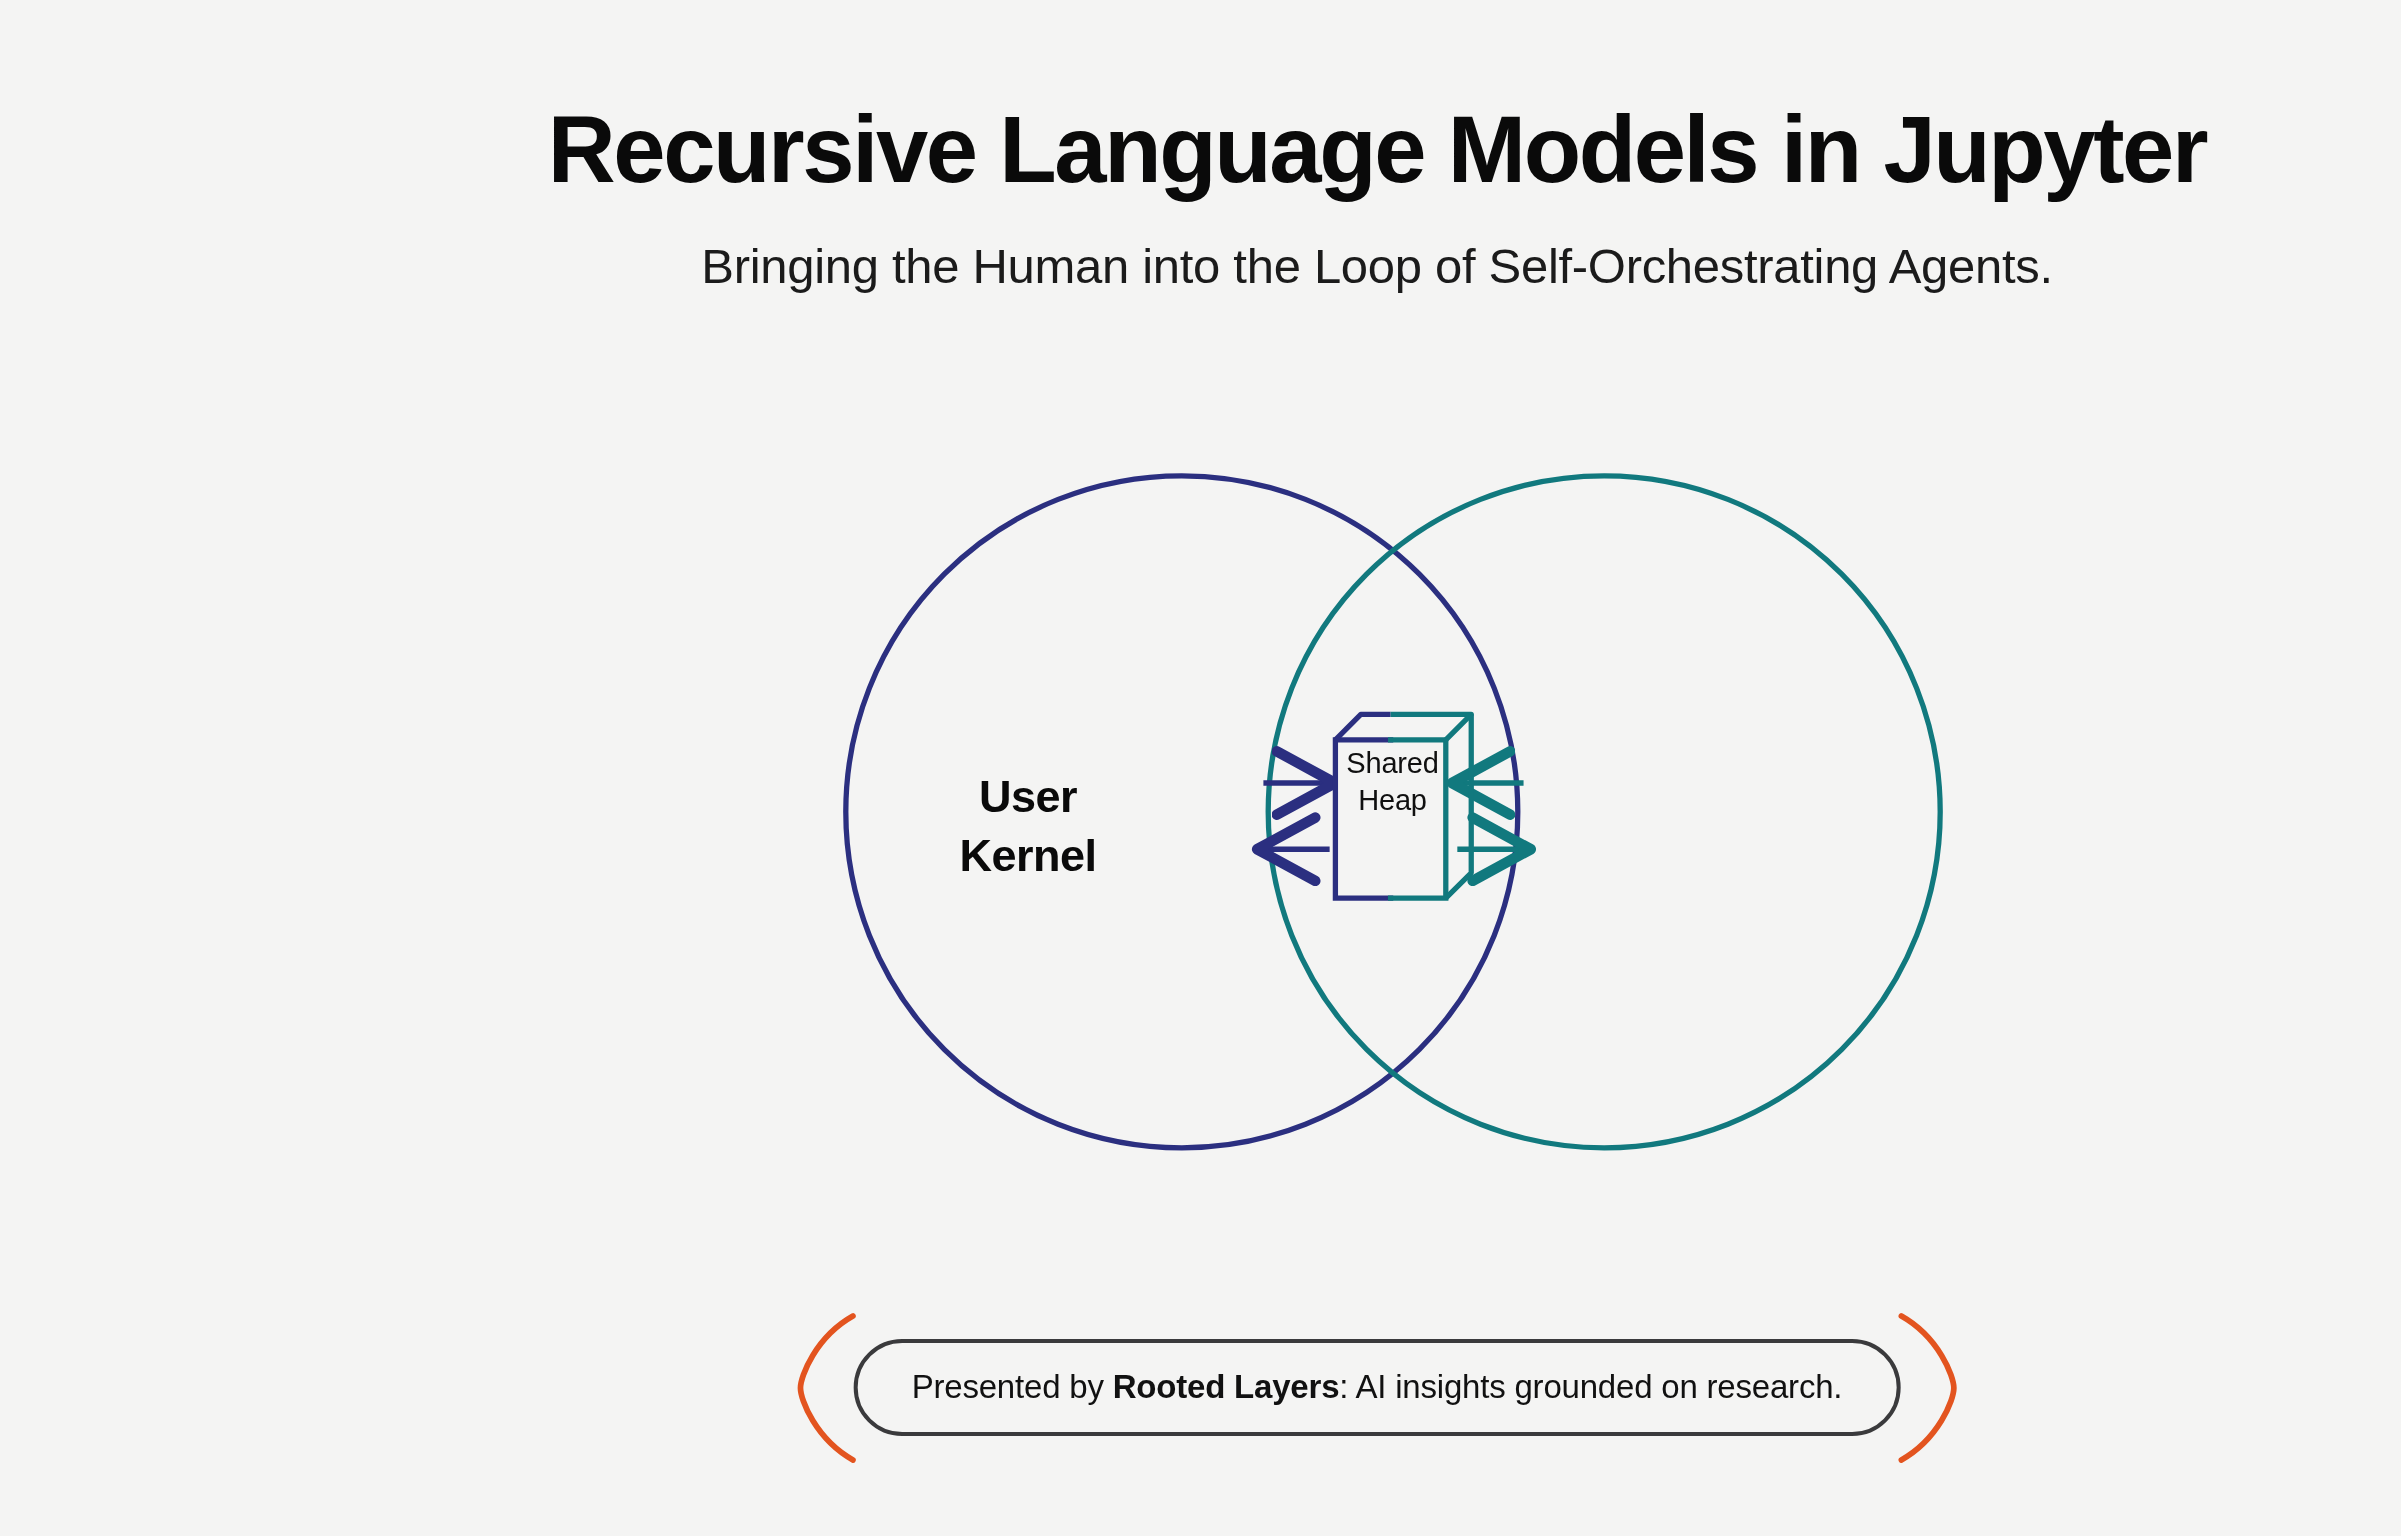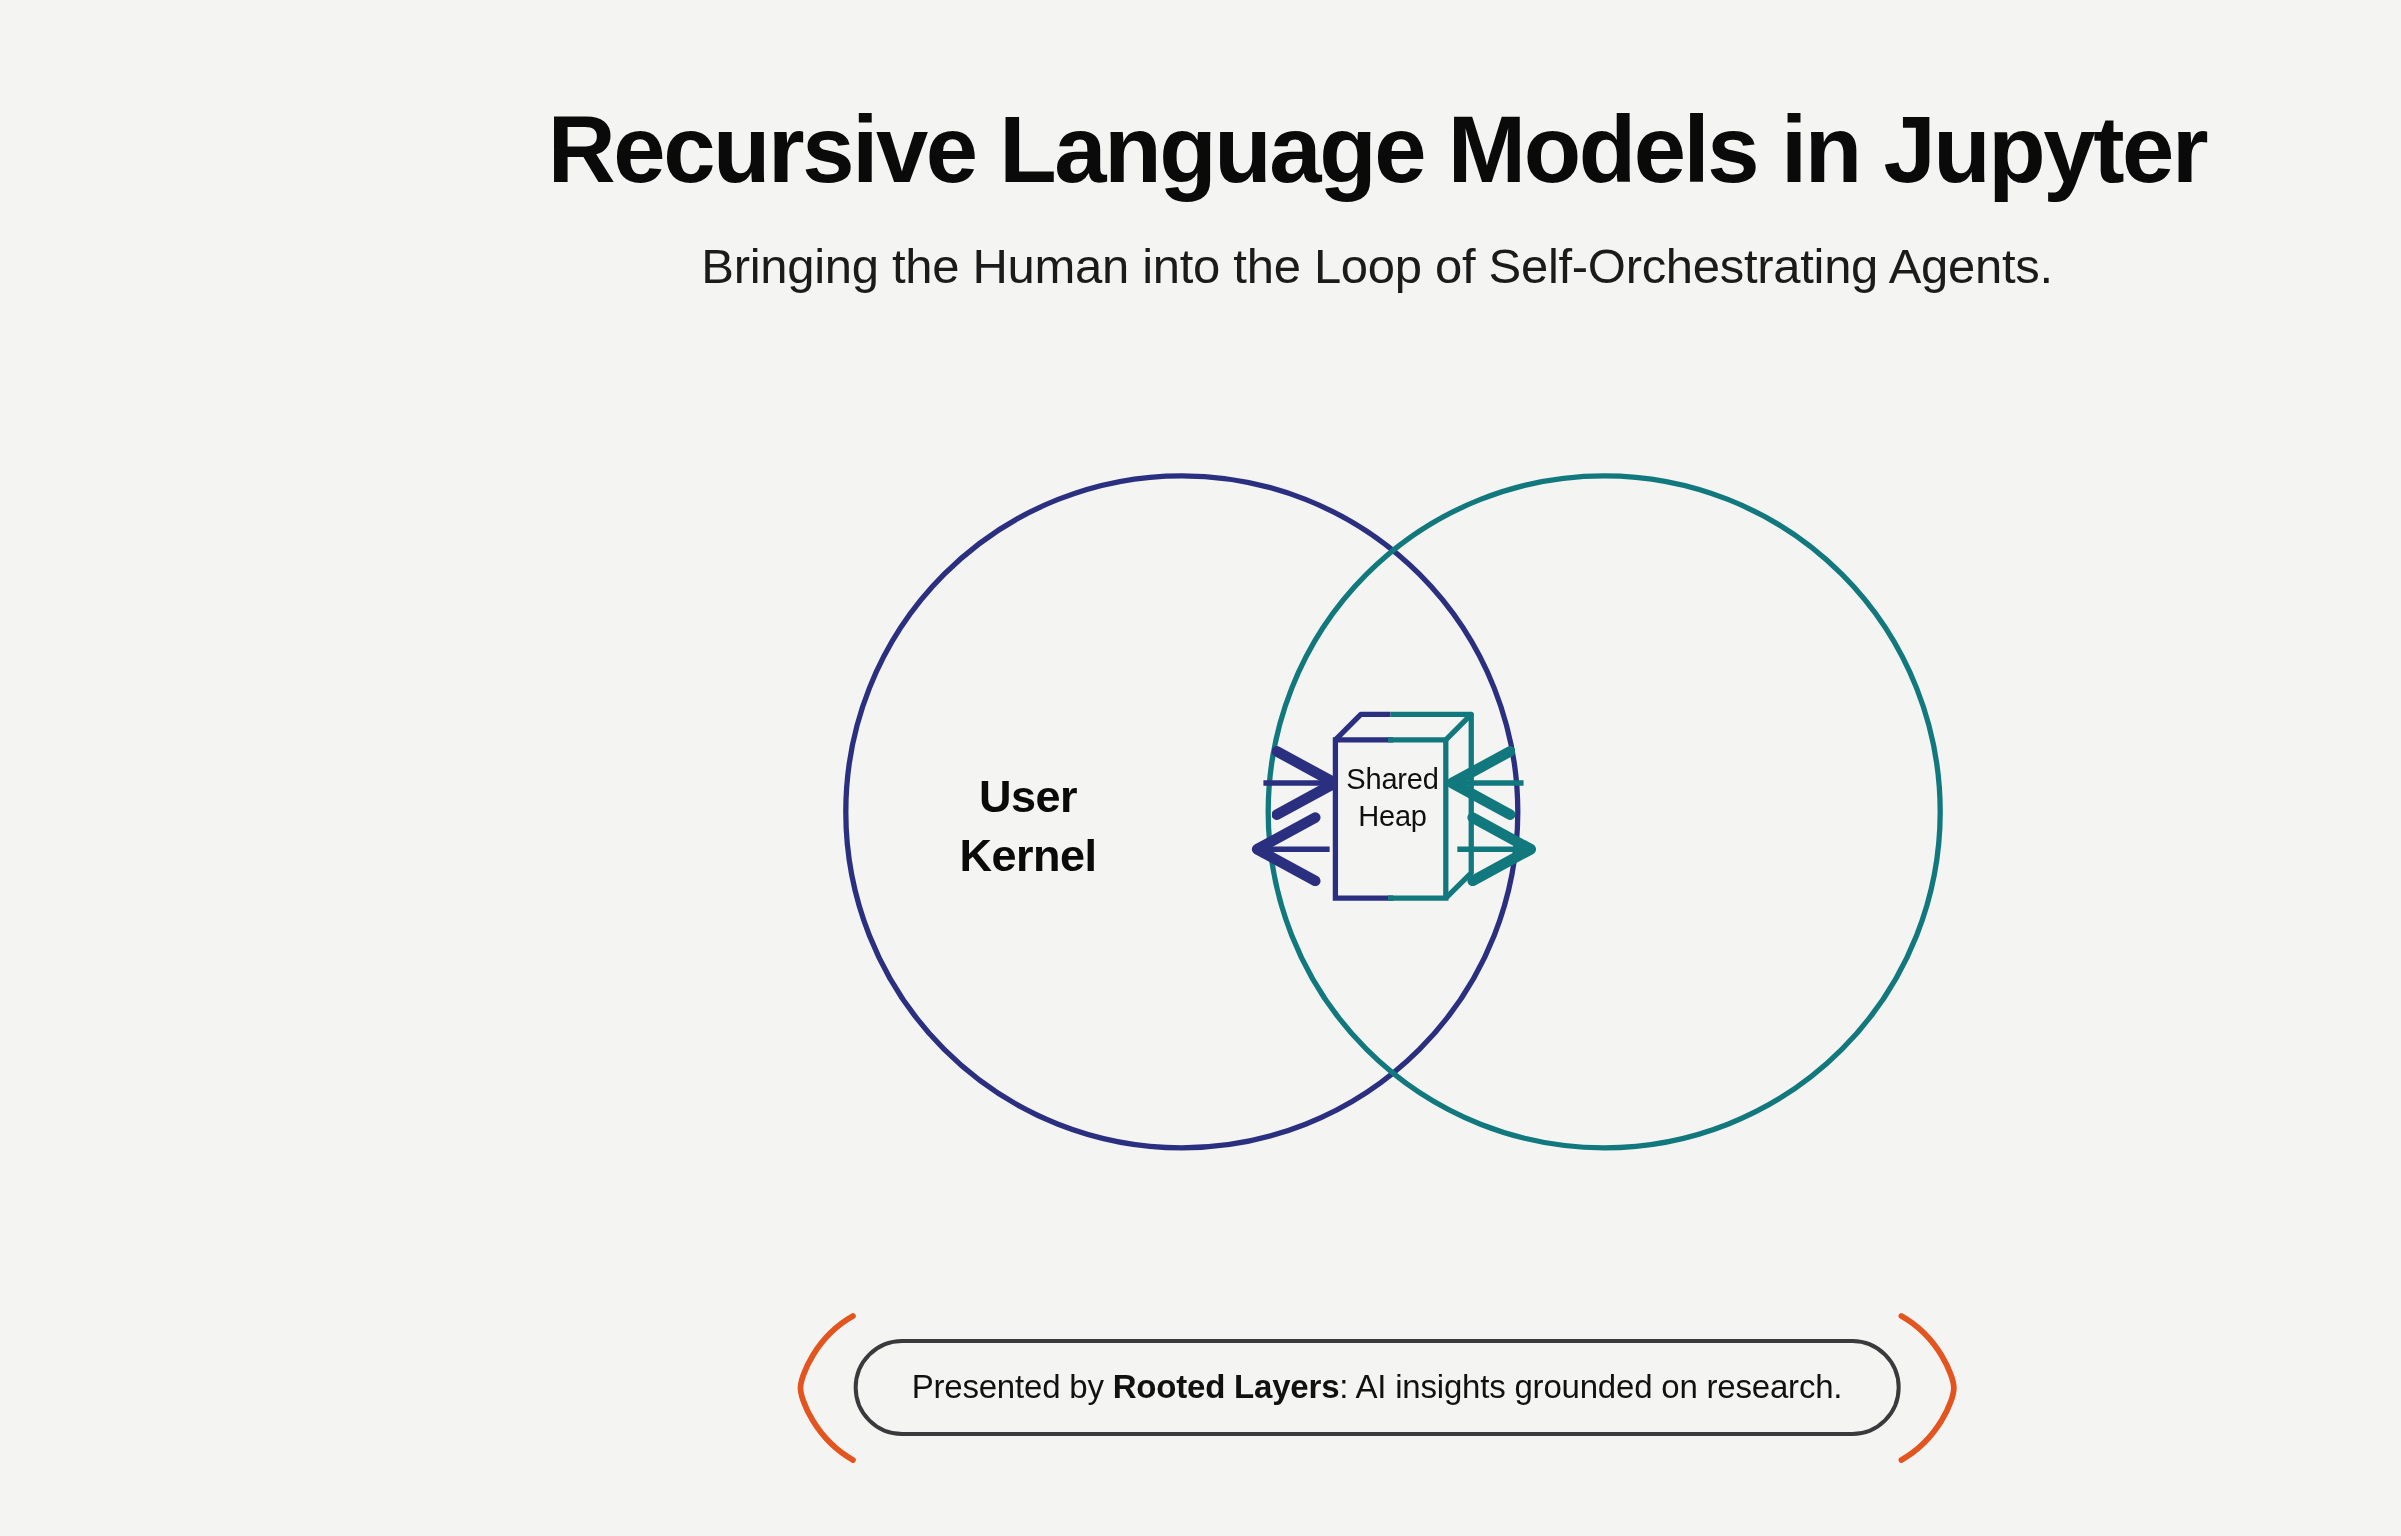--- a/index.html
+++ b/index.html
@@ -85,21 +85,20 @@
     left: 528px;
     top: 298px;
     width: 173px;
     text-align: center;
     font-size: 29px;
     font-weight: 400;
     color: #101010;
     line-height: 1.28;
     letter-spacing: -0.2px;
     white-space: pre-line;
-    margin-top: 16px;
   }
 
   
   .footer-badge {
     position: absolute;
     left: 50%;
     transform: translateX(-50%);
     top: 1330px;
     height: 115px;
     display: flex;

